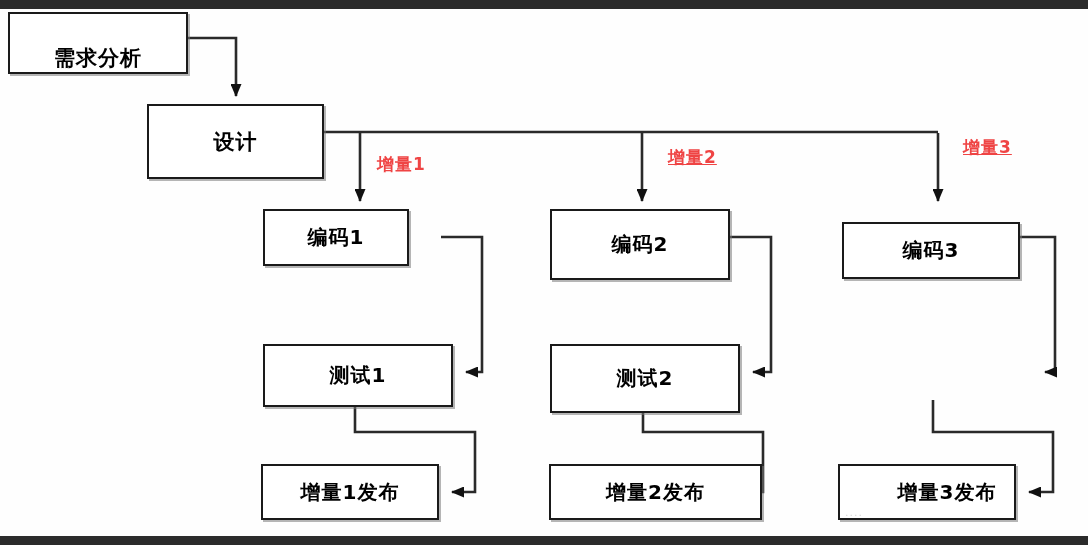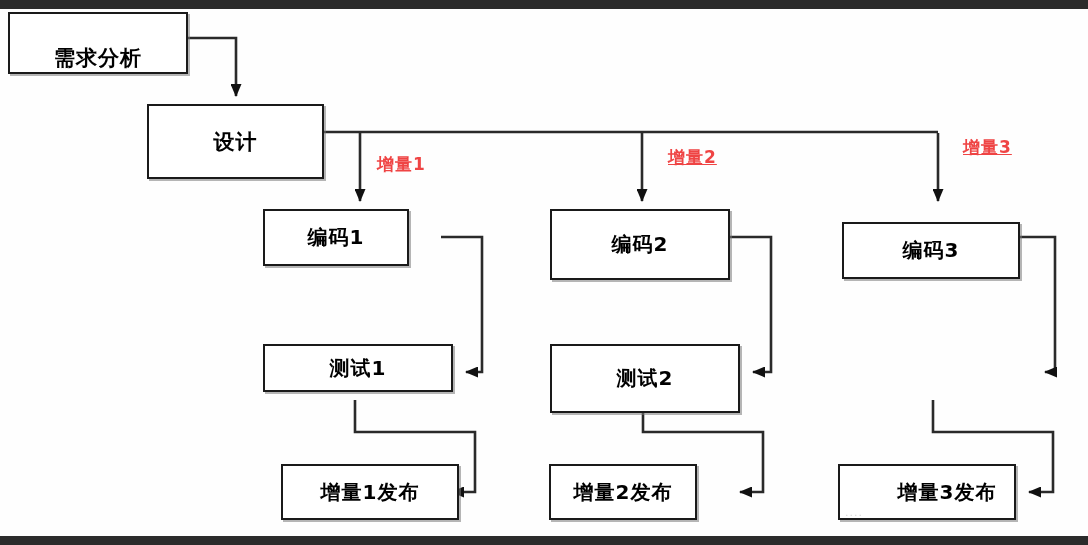--- a/index.html
+++ b/index.html
@@ -80,31 +80,31 @@
   <div class="node n-code" style="left:263px;top:209px;width:146px;height:57px;">
     <span>编码1</span>
   </div>
   <div class="node n-code" style="left:550px;top:209px;width:180px;height:71px;">
     <span>编码2</span>
   </div>
   <div class="node n-code" style="left:842px;top:222px;width:178px;height:57px;">
     <span>编码3</span>
   </div>
 
-  <div class="node n-test" style="left:263px;top:344px;width:190px;height:48px;">
+  <div class="node n-test" style="left:263px;top:344px;width:190px;height:63px;">
     <span>测试1</span>
   </div>
   <div class="node n-test" style="left:550px;top:344px;width:190px;height:69px;">
     <span>测试2</span>
   </div>
 
-  <div class="node n-rel" style="left:261px;top:464px;width:178px;height:56px;margin-left:20px;">
+  <div class="node n-rel" style="left:261px;top:464px;width:178px;height:56px;">
     <span>增量1发布</span>
   </div>
-  <div class="node n-rel" style="left:549px;top:464px;width:148px;height:56px;">
+  <div class="node n-rel" style="left:549px;top:464px;width:213px;height:56px;">
     <span>增量2发布</span>
   </div>
   <div class="node n-rel" style="left:838px;top:464px;width:178px;height:56px;padding-left:40px;">
     <span>增量3发布</span>
   </div>
 
   <div class="edge-label" style="left:377px;top:153px;">增量1</div>
   <div class="edge-label" style="left:668px;top:146px;text-decoration:underline;">增量2</div>
   <div class="edge-label" style="left:963px;top:136px;text-decoration:underline;">增量3</div>
 

